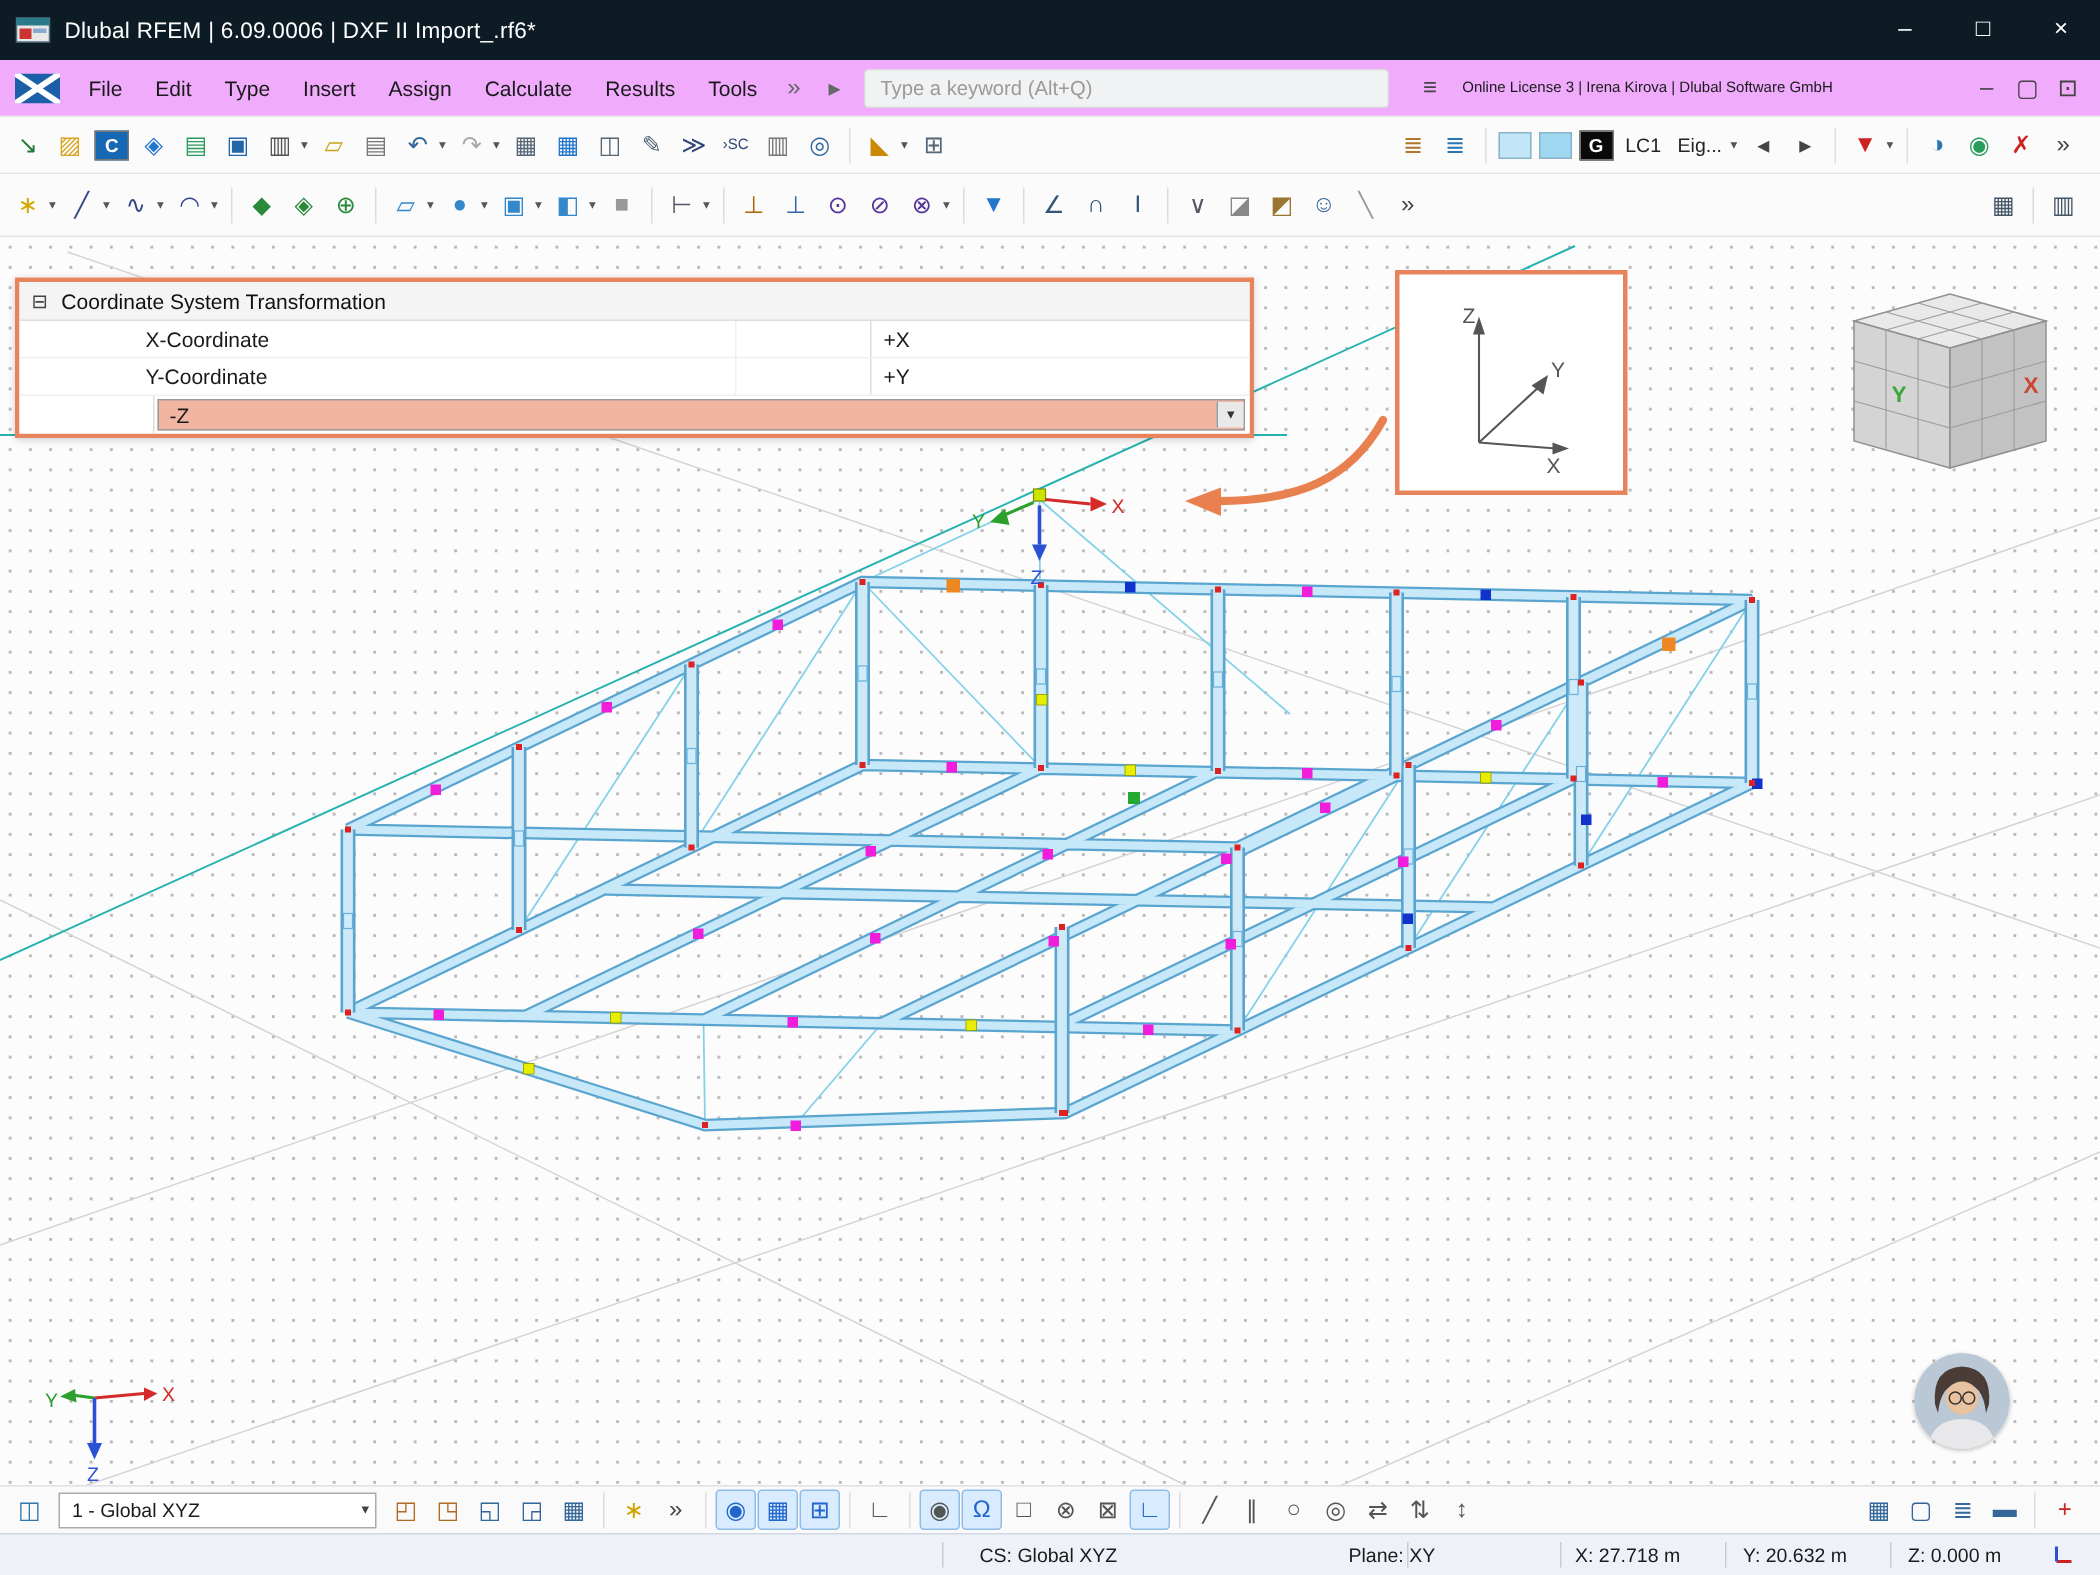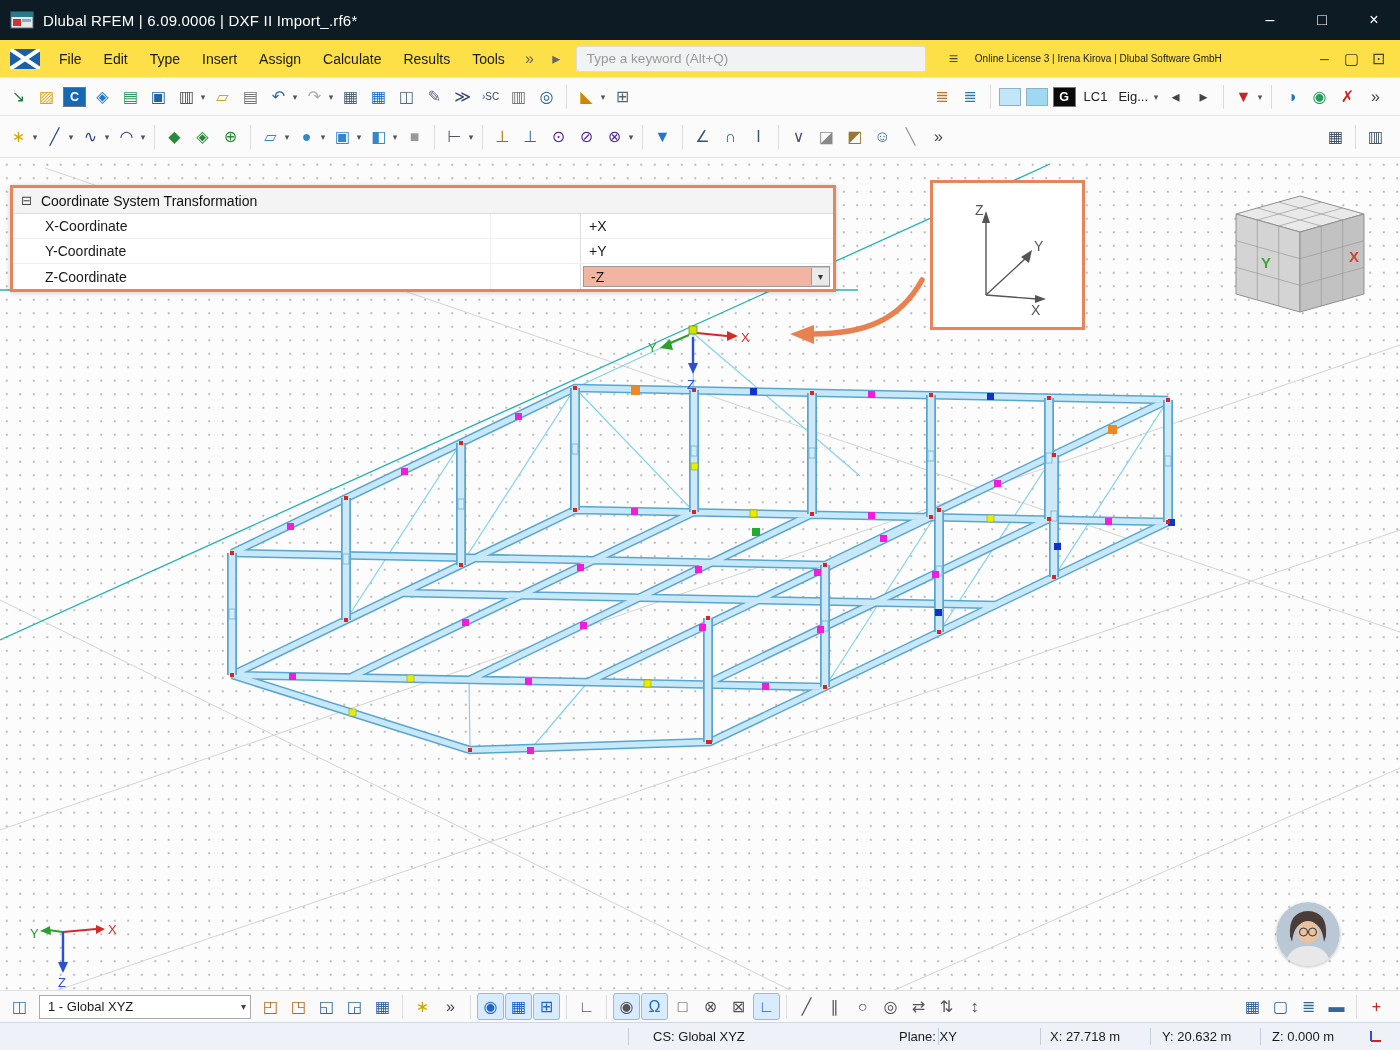--- a/index.html
+++ b/index.html
@@ -7,21 +7,21 @@
   body{font-family:"Liberation Sans","DejaVu Sans",sans-serif;background:#fff;position:relative;font-size:14px;color:#1a1a1a}
 
   
   .titlebar{height:40px;background:#0d1b24;display:flex;align-items:center;color:#fff;padding-left:10px}
   .titlebar .app-ico{margin-right:9px;display:flex}
   .titlebar .ttl{font-size:15px;letter-spacing:.2px}
   #win-controls{margin-left:auto;display:flex;height:40px}
   #win-controls .tbi{width:52px;height:40px;border-radius:0;color:#fff;font-size:16px}
 
   
-  .menubar{height:38px;background:#fde047;border-bottom:1px solid #e6e6e6;display:flex;align-items:center;padding:0 8px}
+  .menubar{height:38px;background:#f0abfc;border-bottom:1px solid #e6e6e6;display:flex;align-items:center;padding:0 8px}
   .flag{margin:0 8px 0 2px;display:flex}
   .menu-item{padding:0 11px;height:38px;display:inline-flex;align-items:center;font-size:14px;color:#1a1a1a;cursor:default}
   .search{width:350px;height:26px;border:1px solid #dcdcdc;background:#f1f2f3;border-radius:3px;padding:0 10px;font-size:13.5px;color:#555;margin-left:6px;outline:none}
   .search::placeholder{color:#9a9a9a}
   .license{font-size:10px;color:#1a1a1a;margin-left:8px;white-space:nowrap}
   #menu-post{margin-left:auto;display:flex;align-items:center}
 
   
   .toolbar{display:flex;align-items:center;background:#fbfbfb;border-bottom:1px solid #e4e4e4;padding:0 5px}
   .toolbar1{height:38px}
@@ -41,21 +41,21 @@
     background-image:radial-gradient(circle,#b9b9b9 0.9px,transparent 1.1px);background-size:13.5px 13.5px}
   .canvas svg{position:absolute;left:0;top:0}
 
   
   .cs-panel{position:absolute;left:10px;top:185px;width:826px;background:#fff;border:3px solid #e8845c;box-shadow:0 1px 5px rgba(0,0,0,.18);z-index:30;font-size:14px}
   .cs-head{height:26px;display:flex;align-items:center;background:#f4f4f4;border-bottom:1px solid #ddd;padding-left:8px;gap:9px}
   .collapse{font-size:13px;color:#444;cursor:default}
   .cs-title{color:#111}
   .cs-row{height:25px;display:flex;align-items:center;border-bottom:1px solid #efefef;background:#fff}
   .cs-row:last-child{border-bottom:none}
-  .cs-label{width:478px;padding-left:32px;border-right:1px solid #efefef;height:100%;display:flex;align-items:center}
+  .cs-label{width:478px;padding-left:84px;border-right:1px solid #efefef;height:100%;display:flex;align-items:center}
   .cs-mid{width:90px;height:100%;border-right:1px solid #ddd}
   .cs-valcell{flex:1;height:100%;display:flex;align-items:center;padding:0 3px 0 0}
   .cs-val{padding-left:8px}
   .cs-select{flex:1;height:21px;margin-left:2px;background:#f1b5a1;border:1px solid #9a9a9a;display:flex;align-items:center;justify-content:space-between;padding-left:7px}
   .dd{width:18px;height:17px;border-left:1px solid #999;background:#e9e9e9;font-size:10px;color:#333;display:flex;align-items:center;justify-content:center}
 
   
   .axesbox{position:absolute;left:930px;top:180px;width:155px;height:150px;background:#fff;border:3px solid #e8845c;z-index:25}
   .arrow-overlay{position:absolute;left:760px;top:250px;z-index:24;pointer-events:none}
   .navcube{position:absolute;left:1225px;top:192px;z-index:20}
@@ -383,21 +383,20 @@
       </span>
   </div>
   <div class="cs-row">
     <span class="cs-label">Y-Coordinate</span>
     <span class="cs-mid"></span>
     <span class="cs-valcell">
         <span class="cs-val">+Y</span>
       </span>
   </div>
   <div class="cs-row">
-    <span class="cs-label">Z-Coordinate</span>
     <span class="cs-mid"></span>
     <span class="cs-valcell">
       <span class="cs-select">
         <span>-Z</span>
         <span class="dd">▾</span>
       </span>
     </span>
   </div>
 </div>
 

